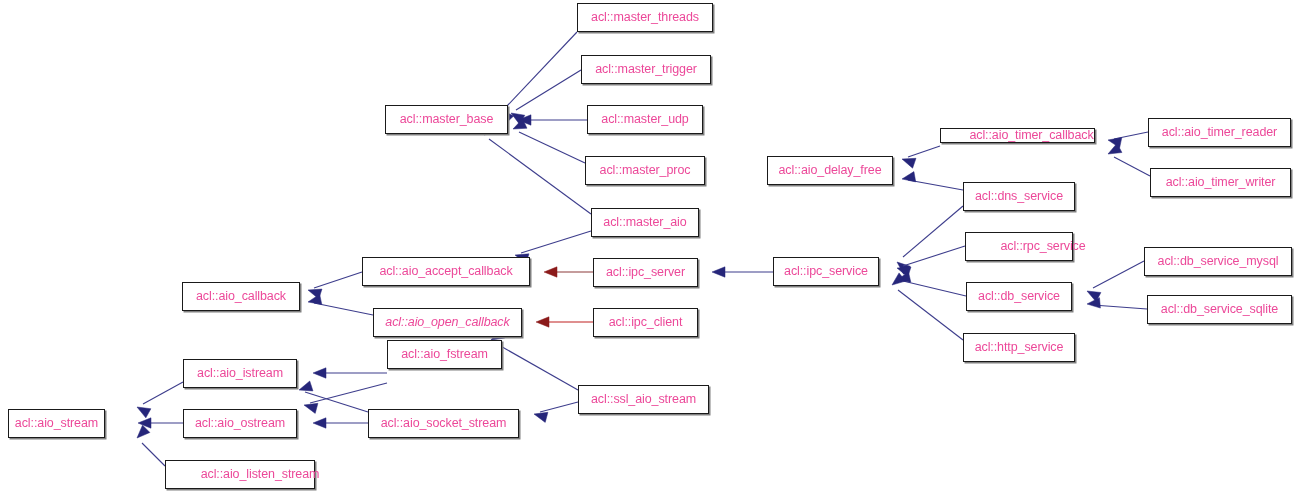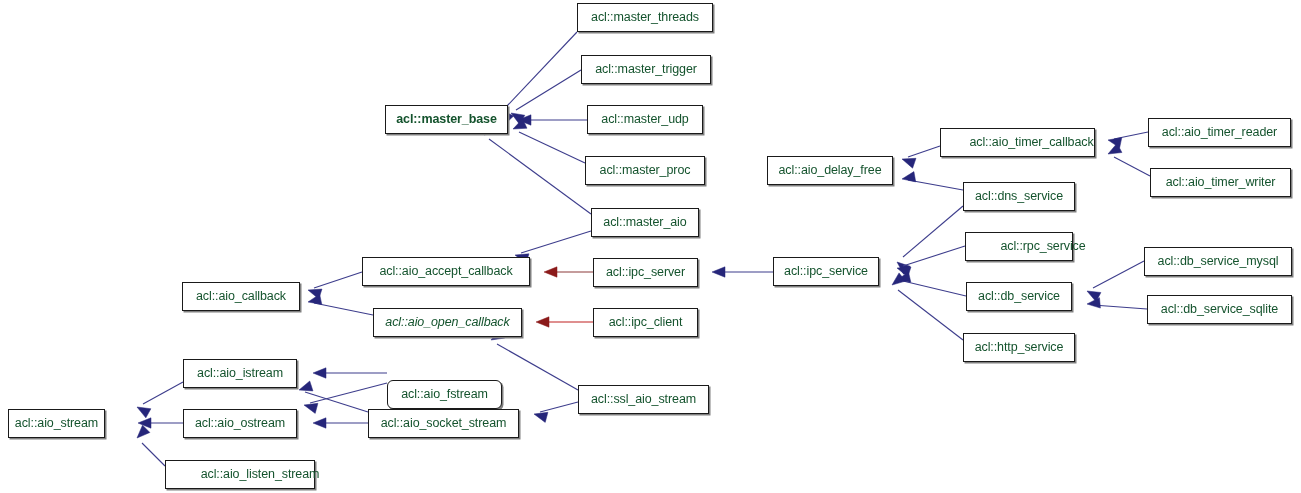--- a/index.html
+++ b/index.html
@@ -41,21 +41,21 @@
     border: 1px solid #1a1a1a;
     box-shadow: 1.5px 1.5px 0 0 #808080;
     display: flex;
     align-items: center;
     justify-content: center;
     cursor: pointer;
   }
   .node-label {
     font-family: "Liberation Sans", sans-serif;
     font-size: 12.5px;
-    color: #14532d;
+    color: #ec4899;
     white-space: nowrap;
     line-height: 1;
     letter-spacing: -0.1px;
   }
 </style>
 </head>
 <body>
 
 <div id="graph-root">
 
@@ -193,21 +193,21 @@
       </div>
       <div class="node-box" style="left: 587px; top: 105px; width: 116px; height: 29px;">
         <span class="node-label">acl::master_udp</span>
       </div>
       <div class="node-box" style="left: 585px; top: 156px; width: 120px; height: 29px;">
         <span class="node-label">acl::master_proc</span>
       </div>
       <div class="node-box" style="left: 591px; top: 208px; width: 108px; height: 29px;">
         <span class="node-label">acl::master_aio</span>
       </div>
-      <div class="node-box" style="left: 385px; top: 105px; width: 123px; height: 29px; font-weight: bold;">
+      <div class="node-box" style="left: 385px; top: 105px; width: 123px; height: 29px;">
         <span class="node-label">acl::master_base</span>
       </div>
       <div class="node-box" style="left: 362px; top: 257px; width: 168px; height: 29px;">
         <span class="node-label">acl::aio_accept_callback</span>
       </div>
       <div class="node-box" style="left: 373px; top: 308px; width: 149px; height: 29px; font-style: italic;">
         <span class="node-label">acl::aio_open_callback</span>
       </div>
       <div class="node-box" style="left: 182px; top: 282px; width: 118px; height: 29px;">
         <span class="node-label">acl::aio_callback</span>
@@ -217,21 +217,21 @@
       </div>
       <div class="node-box" style="left: 593px; top: 308px; width: 105px; height: 29px;">
         <span class="node-label">acl::ipc_client</span>
       </div>
       <div class="node-box" style="left: 773px; top: 257px; width: 106px; height: 29px;">
         <span class="node-label">acl::ipc_service</span>
       </div>
       <div class="node-box" style="left: 767px; top: 156px; width: 126px; height: 29px;">
         <span class="node-label">acl::aio_delay_free</span>
       </div>
-      <div class="node-box" style="left: 940px; top: 128px; width: 155px; height: 29px; padding-left: 28px;">
+      <div class="node-box" style="left: 940px; top: 128px; width: 155px; height: 15px; padding-left: 28px;">
         <span class="node-label">acl::aio_timer_callback</span>
       </div>
       <div class="node-box" style="left: 1148px; top: 118px; width: 143px; height: 29px;">
         <span class="node-label">acl::aio_timer_reader</span>
       </div>
       <div class="node-box" style="left: 1150px; top: 168px; width: 141px; height: 29px;">
         <span class="node-label">acl::aio_timer_writer</span>
       </div>
       <div class="node-box" style="left: 963px; top: 182px; width: 112px; height: 29px;">
         <span class="node-label">acl::dns_service</span>
@@ -247,21 +247,21 @@
       </div>
       <div class="node-box" style="left: 1144px; top: 247px; width: 148px; height: 29px;">
         <span class="node-label">acl::db_service_mysql</span>
       </div>
       <div class="node-box" style="left: 1147px; top: 295px; width: 145px; height: 29px;">
         <span class="node-label">acl::db_service_sqlite</span>
       </div>
       <div class="node-box" style="left: 183px; top: 359px; width: 114px; height: 29px;">
         <span class="node-label">acl::aio_istream</span>
       </div>
-      <div class="node-box" style="left: 387px; top: 380px; width: 115px; height: 29px; border-radius: 6px;">
+      <div class="node-box" style="left: 387px; top: 340px; width: 115px; height: 29px;">
         <span class="node-label">acl::aio_fstream</span>
       </div>
       <div class="node-box" style="left: 8px; top: 409px; width: 97px; height: 29px;">
         <span class="node-label">acl::aio_stream</span>
       </div>
       <div class="node-box" style="left: 183px; top: 409px; width: 114px; height: 29px;">
         <span class="node-label">acl::aio_ostream</span>
       </div>
       <div class="node-box" style="left: 368px; top: 409px; width: 151px; height: 29px;">
         <span class="node-label">acl::aio_socket_stream</span>

